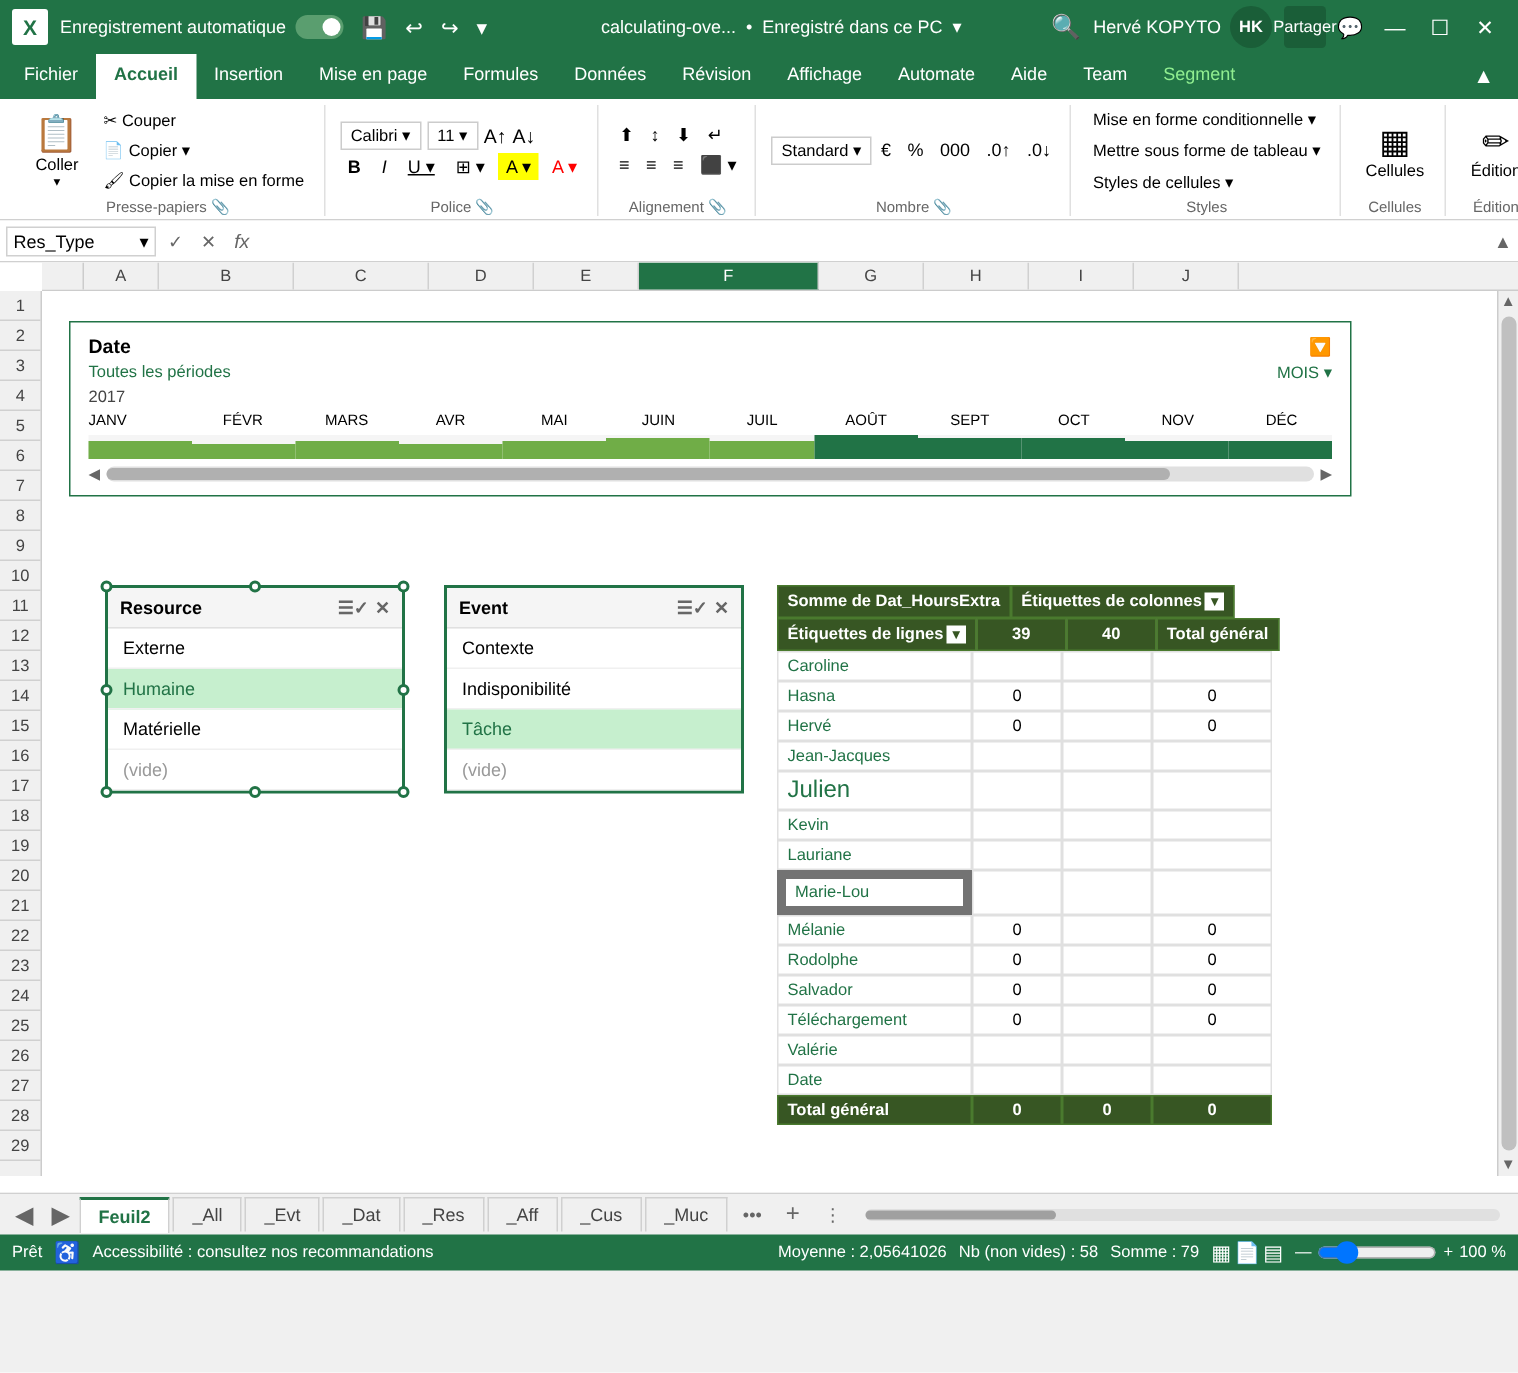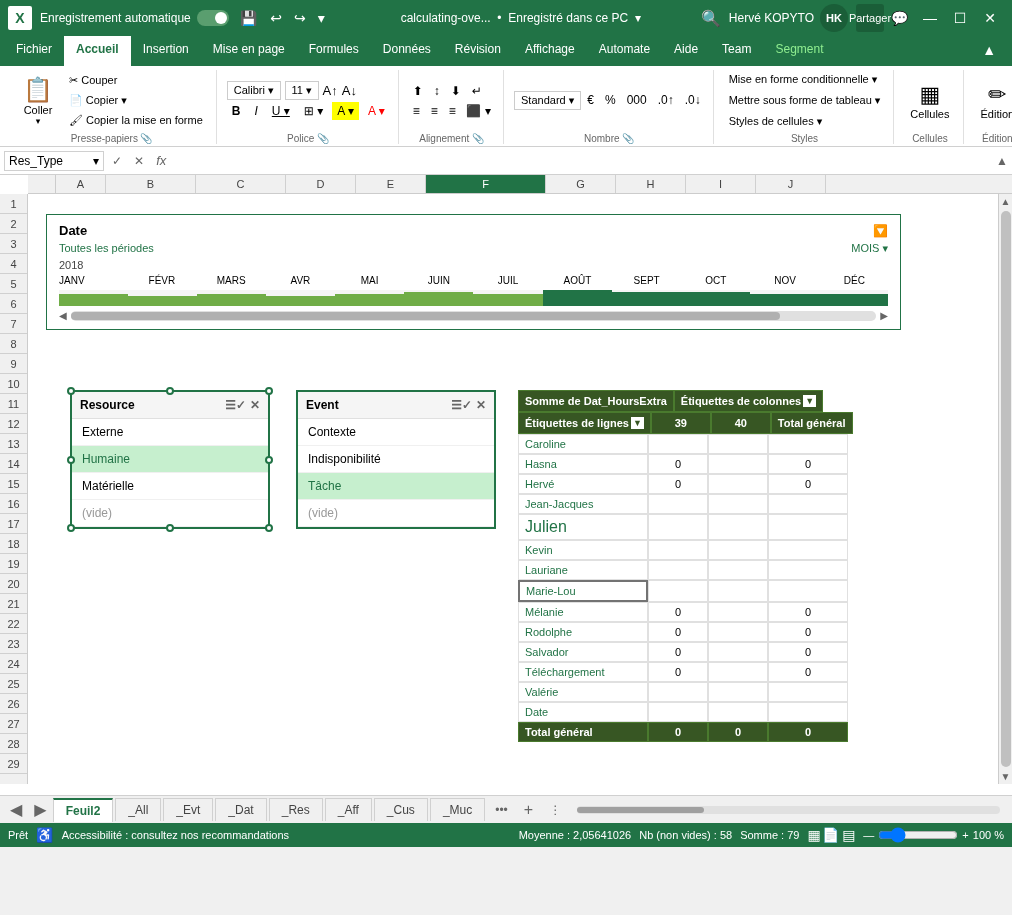--- a/index.html
+++ b/index.html
@@ -496,21 +496,21 @@
 
       <div style="position:absolute;top:20px;left:18px;width:855px;background:white;border:1px solid #217346;padding:8px 12px;z-index:5;">
         <div style="display:flex;justify-content:space-between;align-items:center;margin-bottom:4px;">
           <span style="font-size:13px;font-weight:bold;">Date</span>
           <span style="color:#666;font-size:12px;cursor:pointer;">🔽</span>
         </div>
         <div style="display:flex;justify-content:space-between;font-size:11px;color:#217346;margin-bottom:4px;">
           <span style="cursor:pointer;">Toutes les périodes</span>
           <span style="cursor:pointer;">MOIS ▾</span>
         </div>
-        <div style="font-size:11px;color:#444;margin-bottom:4px;">2018</div>
+        <div style="font-size:11px;color:#444;margin-bottom:4px;">2017</div>
         <div style="display:flex;gap:2px;margin-bottom:4px;">
           <span style="flex:1;font-size:10px;text-align:left;">JANV</span>
           <span style="flex:1;font-size:10px;text-align:center;">FÉVR</span>
           <span style="flex:1;font-size:10px;text-align:center;">MARS</span>
           <span style="flex:1;font-size:10px;text-align:center;">AVR</span>
           <span style="flex:1;font-size:10px;text-align:center;">MAI</span>
           <span style="flex:1;font-size:10px;text-align:center;">JUIN</span>
           <span style="flex:1;font-size:10px;text-align:center;">JUIL</span>
           <span style="flex:1;font-size:10px;text-align:center;">AOÛT</span>
           <span style="flex:1;font-size:10px;text-align:center;">SEPT</span>
@@ -636,21 +636,21 @@
           <div style="min-width:60px;padding:3px 6px;border:1px solid #e0e0e0;text-align:center;font-size:11px;"></div>
           <div style="min-width:80px;padding:3px 6px;border:1px solid #e0e0e0;text-align:center;font-size:11px;"></div>
         </div>
         <div style="display:flex;">
           <div style="min-width:130px;padding:3px 6px;border:1px solid #e0e0e0;color:#217346;font-size:11px;">Lauriane</div>
           <div style="min-width:60px;padding:3px 6px;border:1px solid #e0e0e0;text-align:center;font-size:11px;"></div>
           <div style="min-width:60px;padding:3px 6px;border:1px solid #e0e0e0;text-align:center;font-size:11px;"></div>
           <div style="min-width:80px;padding:3px 6px;border:1px solid #e0e0e0;text-align:center;font-size:11px;"></div>
         </div>
         <div style="display:flex;">
-          <div style="min-width:130px;padding:3px 6px;border:2px solid #737373;color:#217346;font-size:11px;">Marie-Lou</div>
+          <div style="min-width:130px;padding:3px 6px;border:6px solid #737373;color:#217346;font-size:11px;">Marie-Lou</div>
           <div style="min-width:60px;padding:3px 6px;border:1px solid #e0e0e0;text-align:center;font-size:11px;"></div>
           <div style="min-width:60px;padding:3px 6px;border:1px solid #e0e0e0;text-align:center;font-size:11px;"></div>
           <div style="min-width:80px;padding:3px 6px;border:1px solid #e0e0e0;text-align:center;font-size:11px;"></div>
         </div>
         <div style="display:flex;">
           <div style="min-width:130px;padding:3px 6px;border:1px solid #e0e0e0;color:#217346;font-size:11px;">Mélanie</div>
           <div style="min-width:60px;padding:3px 6px;border:1px solid #e0e0e0;text-align:center;font-size:11px;">0</div>
           <div style="min-width:60px;padding:3px 6px;border:1px solid #e0e0e0;text-align:center;font-size:11px;"></div>
           <div style="min-width:80px;padding:3px 6px;border:1px solid #e0e0e0;text-align:center;font-size:11px;">0</div>
         </div>

